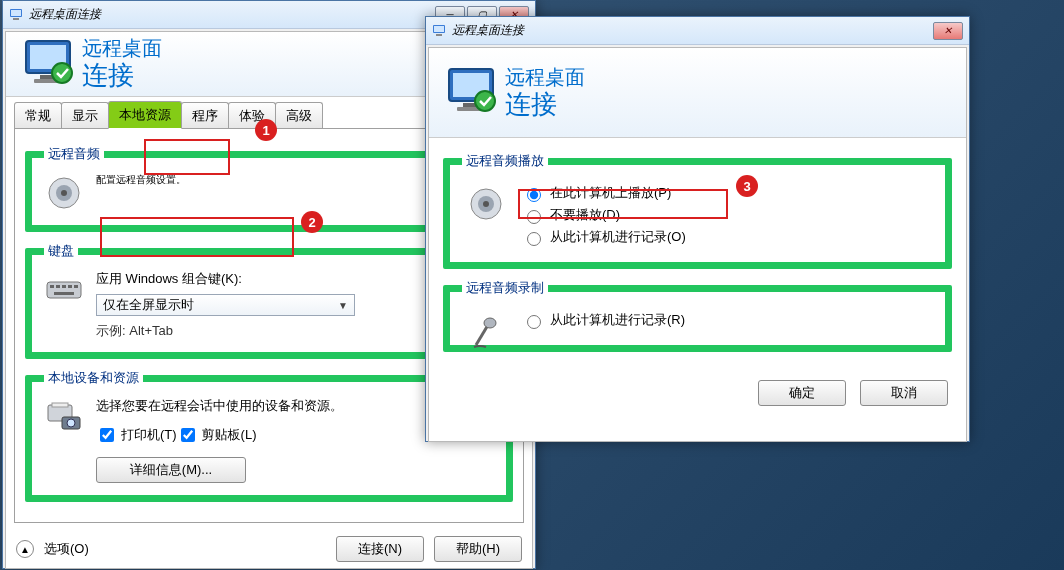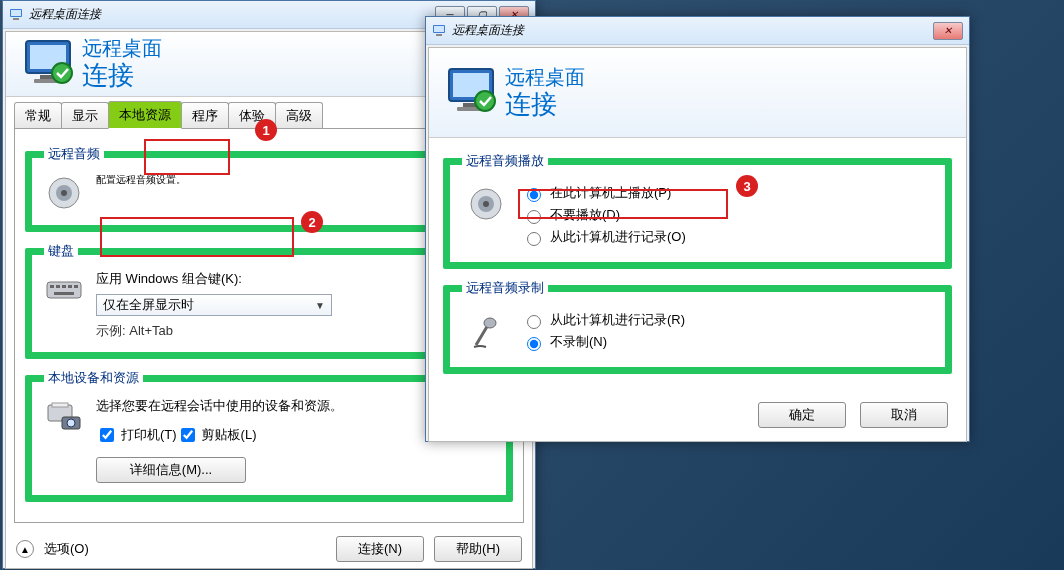--- a/index.html
+++ b/index.html
@@ -93,21 +93,21 @@
   .section-icon { width:40px;height:40px; flex:none; }
 
   .btn {
     display:inline-block; min-width:88px; padding:3px 14px;
     border:1px solid #8a8a8a; border-radius:3px;
     background: linear-gradient(#fdfdfd,#e4e4e4);
     font-size:13px; cursor:pointer; text-align:center;
     font-family: inherit;
   }
   .combo {
-    width: 236px; height:22px; border:1px solid #9aa6b6;
+    width: 259px; height:22px; border:1px solid #9aa6b6;
     background: linear-gradient(#fff,#eef3f8); padding:2px 6px;
     font-size:13px; display:flex;align-items:center;justify-content:space-between;
     cursor:pointer;
   }
   .combo .caret{font-size:10px;color:#444;}
 
   .check { display:inline-flex; align-items:center; gap:4px; font-size:13px;}
   .check input{width:14px;height:14px;}
 
   .bottombar{
@@ -337,24 +337,20 @@
             <svg viewBox="0 0 40 40" width="40" height="40">
               <path d="M10 34 L22 14" stroke="#666" stroke-width="3"></path>
               <ellipse cx="24" cy="12" rx="6" ry="5" fill="#b0b6bf" stroke="#666"></ellipse>
               <path d="M8 36 q6 -2 12 0" stroke="#555" stroke-width="2" fill="none"></path>
             </svg>
           </div>
           <label class="radio-row">
             <input type="radio" name="rec" style="">
             <span>从此计算机进行记录(R)</span>
           </label>
-          <label class="radio-row">
-            <input type="radio" name="rec" checked="" style="">
-            <span>不录制(N)</span>
-          </label>
         </div>
       </fieldset>
     </div>
 
     <div class="footerbtns">
       <button class="btn">确定</button>
       <button class="btn">取消</button>
     </div>
   </div>
 

